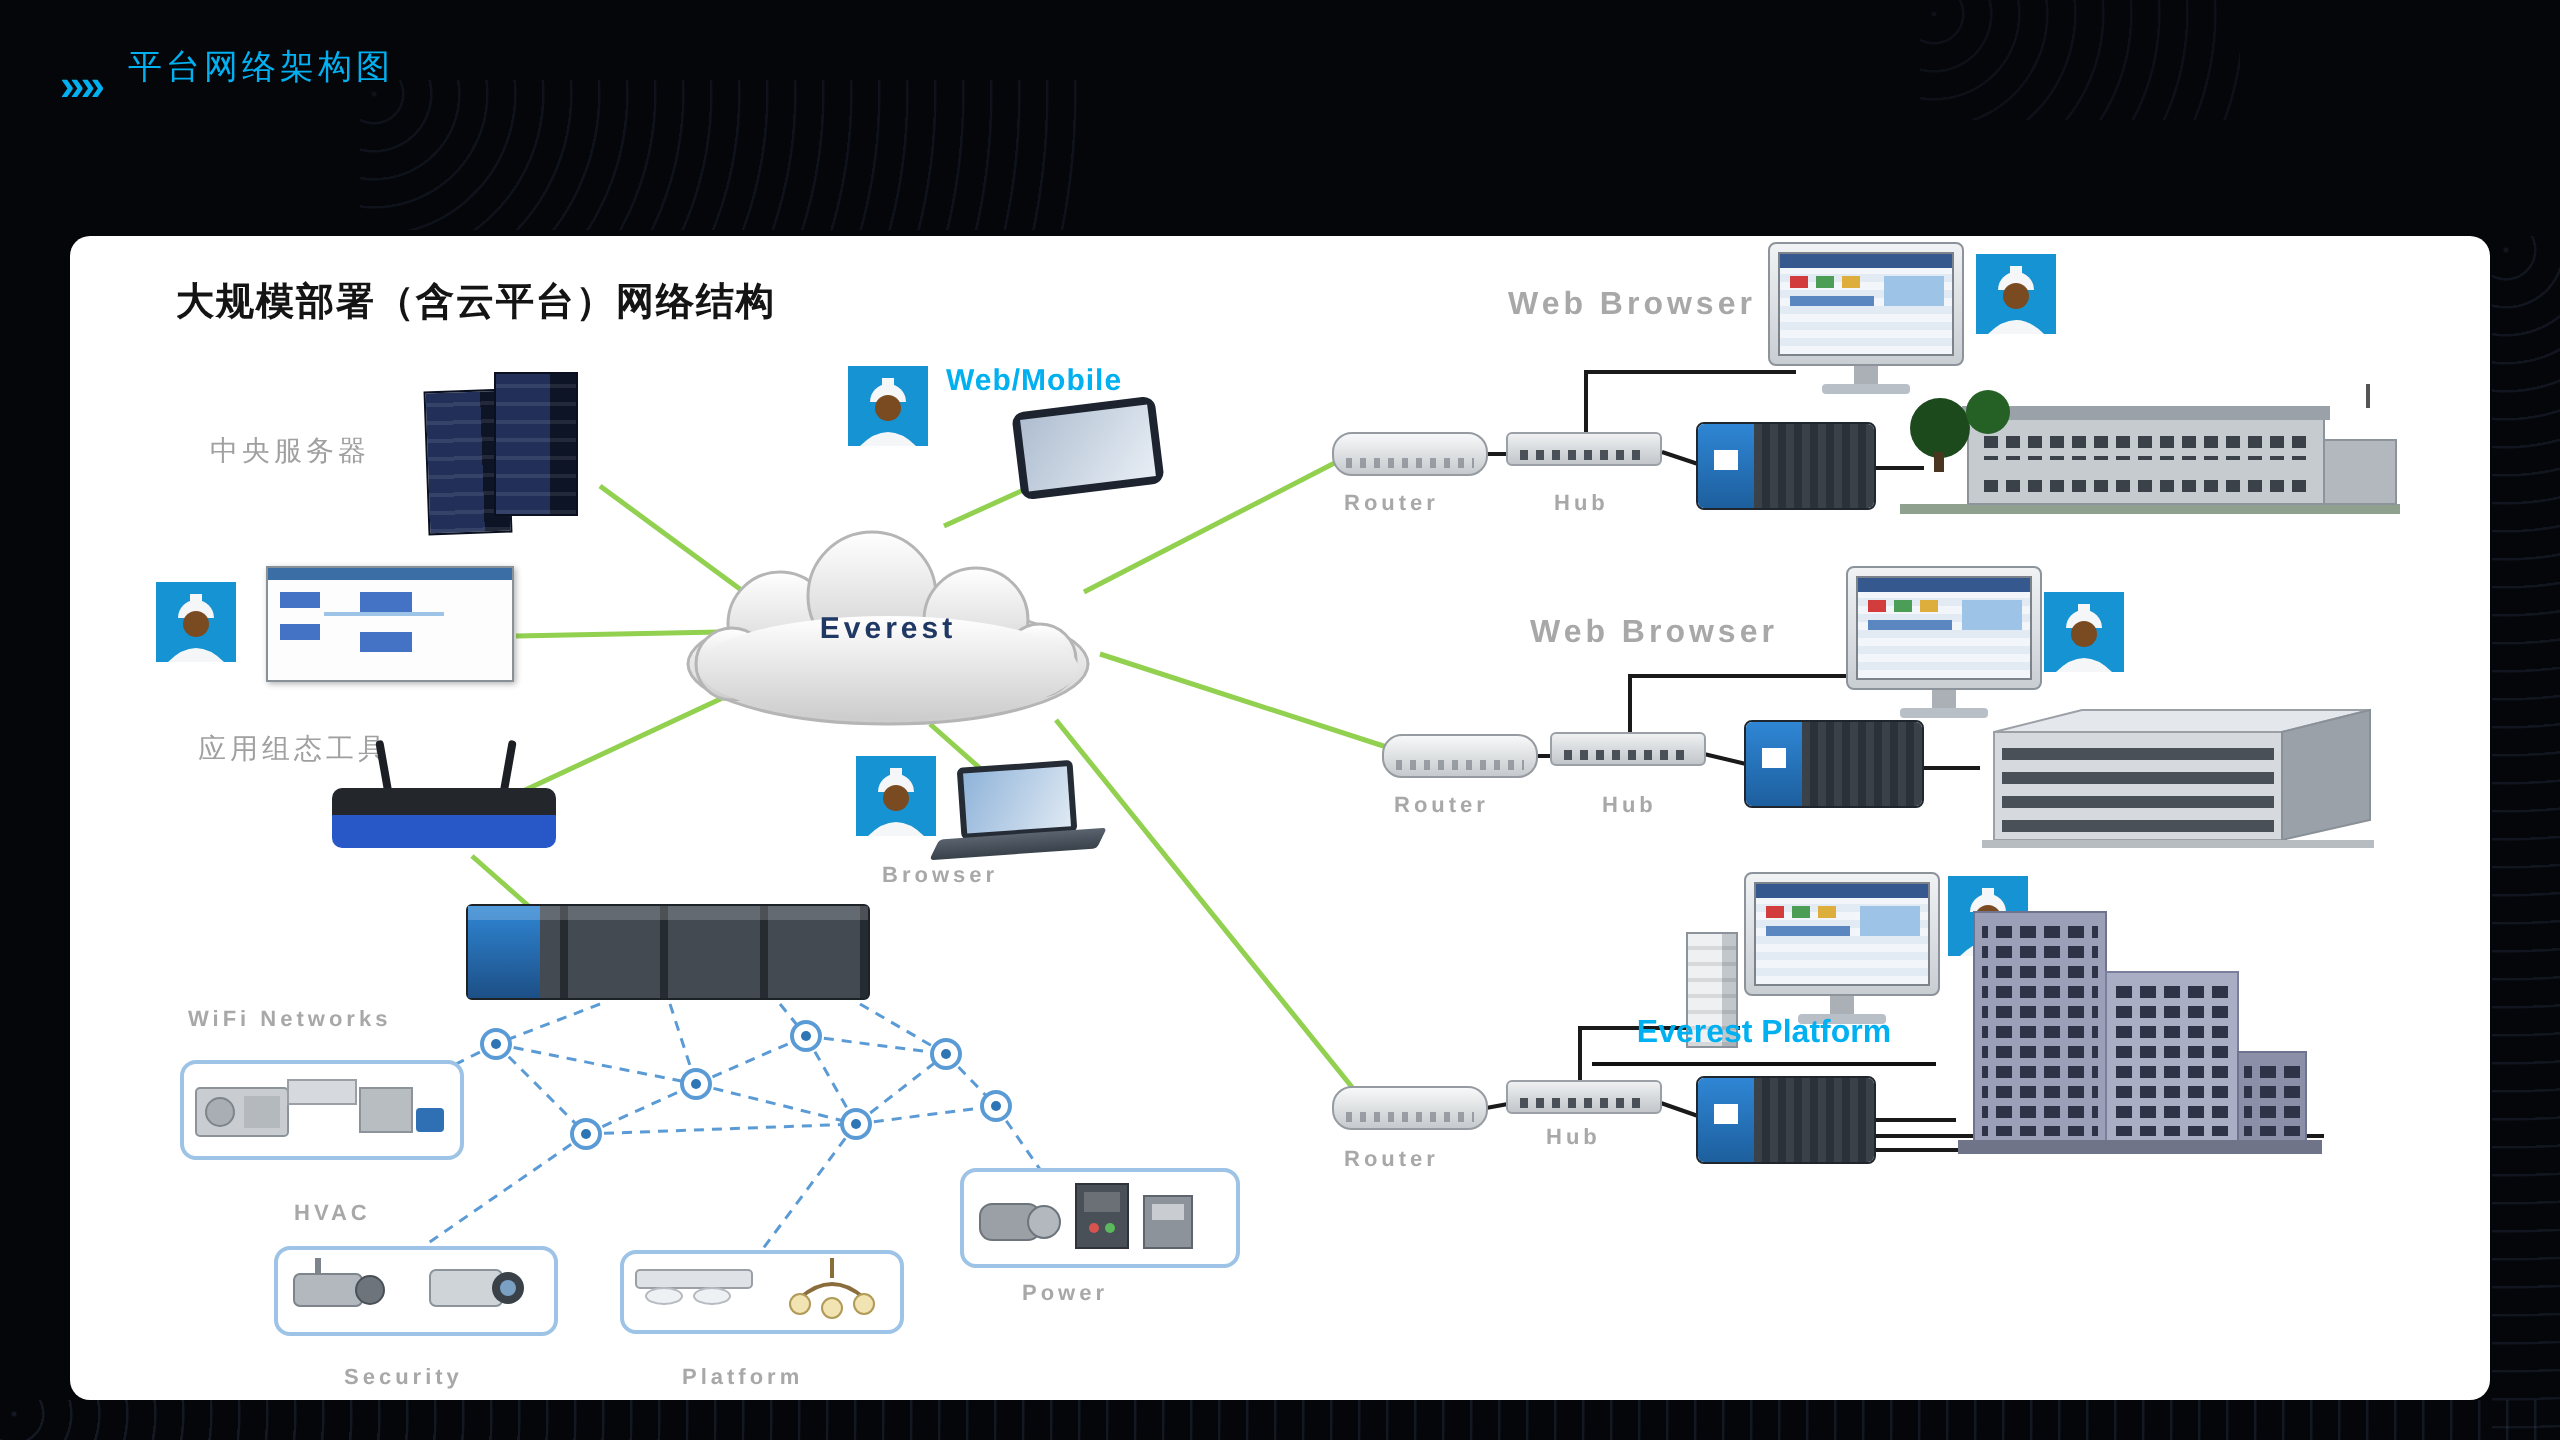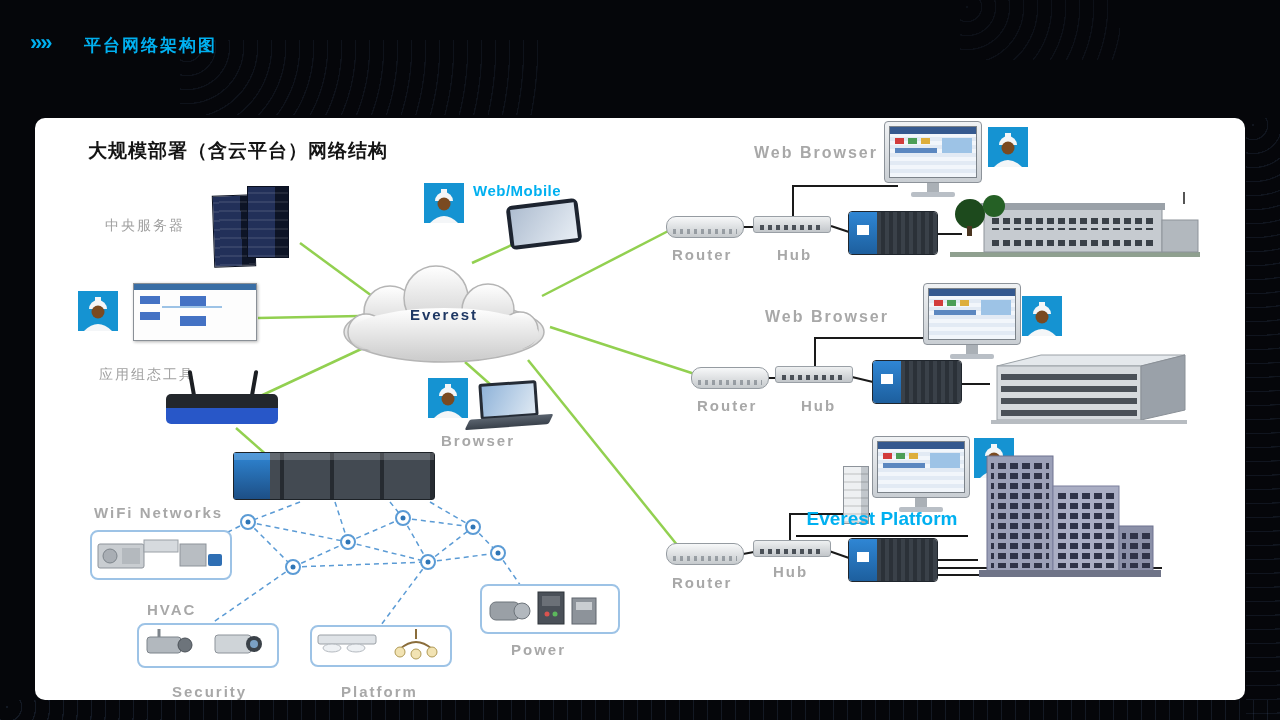--- a/index.html
+++ b/index.html
@@ -7,33 +7,33 @@
   .slide { position:relative; width:1280px; height:720px; background:#05060a; overflow:hidden;
            font-family:"Liberation Sans", sans-serif; }
   .abs { position:absolute; }
 
   
   .deco { position:absolute; pointer-events:none;
           background-image:repeating-radial-gradient(circle at 7px 7px, rgba(120,160,220,.55) 0 1px, transparent 1.5px 14px); }
 
   
   .chevrons { position:absolute; left:30px; top:30px; color:#00B0F0; font-size:22px; font-weight:bold; letter-spacing:-2px; }
-  .header-title { position:absolute; left:64px; top:34px; color:#00B0F0; font-size:17px; font-weight:bold; letter-spacing:2px;margin-left:20px; }
+  .header-title { position:absolute; left:64px; top:22px; color:#00B0F0; font-size:17px; font-weight:normal; letter-spacing:2px; }
   .logo { position:absolute; right:20px; top:12px; color:#fff; font-size:28px; font-weight:bold; letter-spacing:.5px; }
 
   .panel { position:absolute; left:35px; top:118px; width:1210px; height:582px; background:#fff; border-radius:10px; }
   .wires { position:absolute; left:0; top:0; width:1280px; height:720px; pointer-events:none; }
 
   .diagram-title { position:absolute; left:88px; top:138px; color:#141414; font-size:19px; font-weight:700; letter-spacing:1px; }
 
   
-  .lbl { position:absolute; color:#A8A8A8; font-weight:bold; letter-spacing:2px; font-size:15px; }
+  .lbl { position:absolute; color:#A8A8A8; font-weight:bold; letter-spacing:2px; font-size:11px; }
   .lbl-cn { position:absolute; color:#A0A0A0; font-size:14px; letter-spacing:2px; }
   .lbl-cyan { position:absolute; color:#00B0F0; font-weight:bold; font-size:15px; letter-spacing:.5px; }
-  .everest { position:absolute; left:796px; top:508px; width:172px; color:#00B0F0; font-weight:bold; font-size:19px;
+  .everest { position:absolute; left:796px; top:508px; width:172px; color:#00B0F0; font-weight:bold; font-size:16px;
              text-align:center; border-bottom:2px solid #111; padding-bottom:5px; }
 
   
   .worker { width:40px; height:40px; }
 
   
   .cloud { width:212px; height:108px; }
   .cloud-text { position:absolute; left:0; right:0; top:46px; text-align:center; color:#1F3864;
                 font-weight:bold; font-size:15px; letter-spacing:2px; }
 

